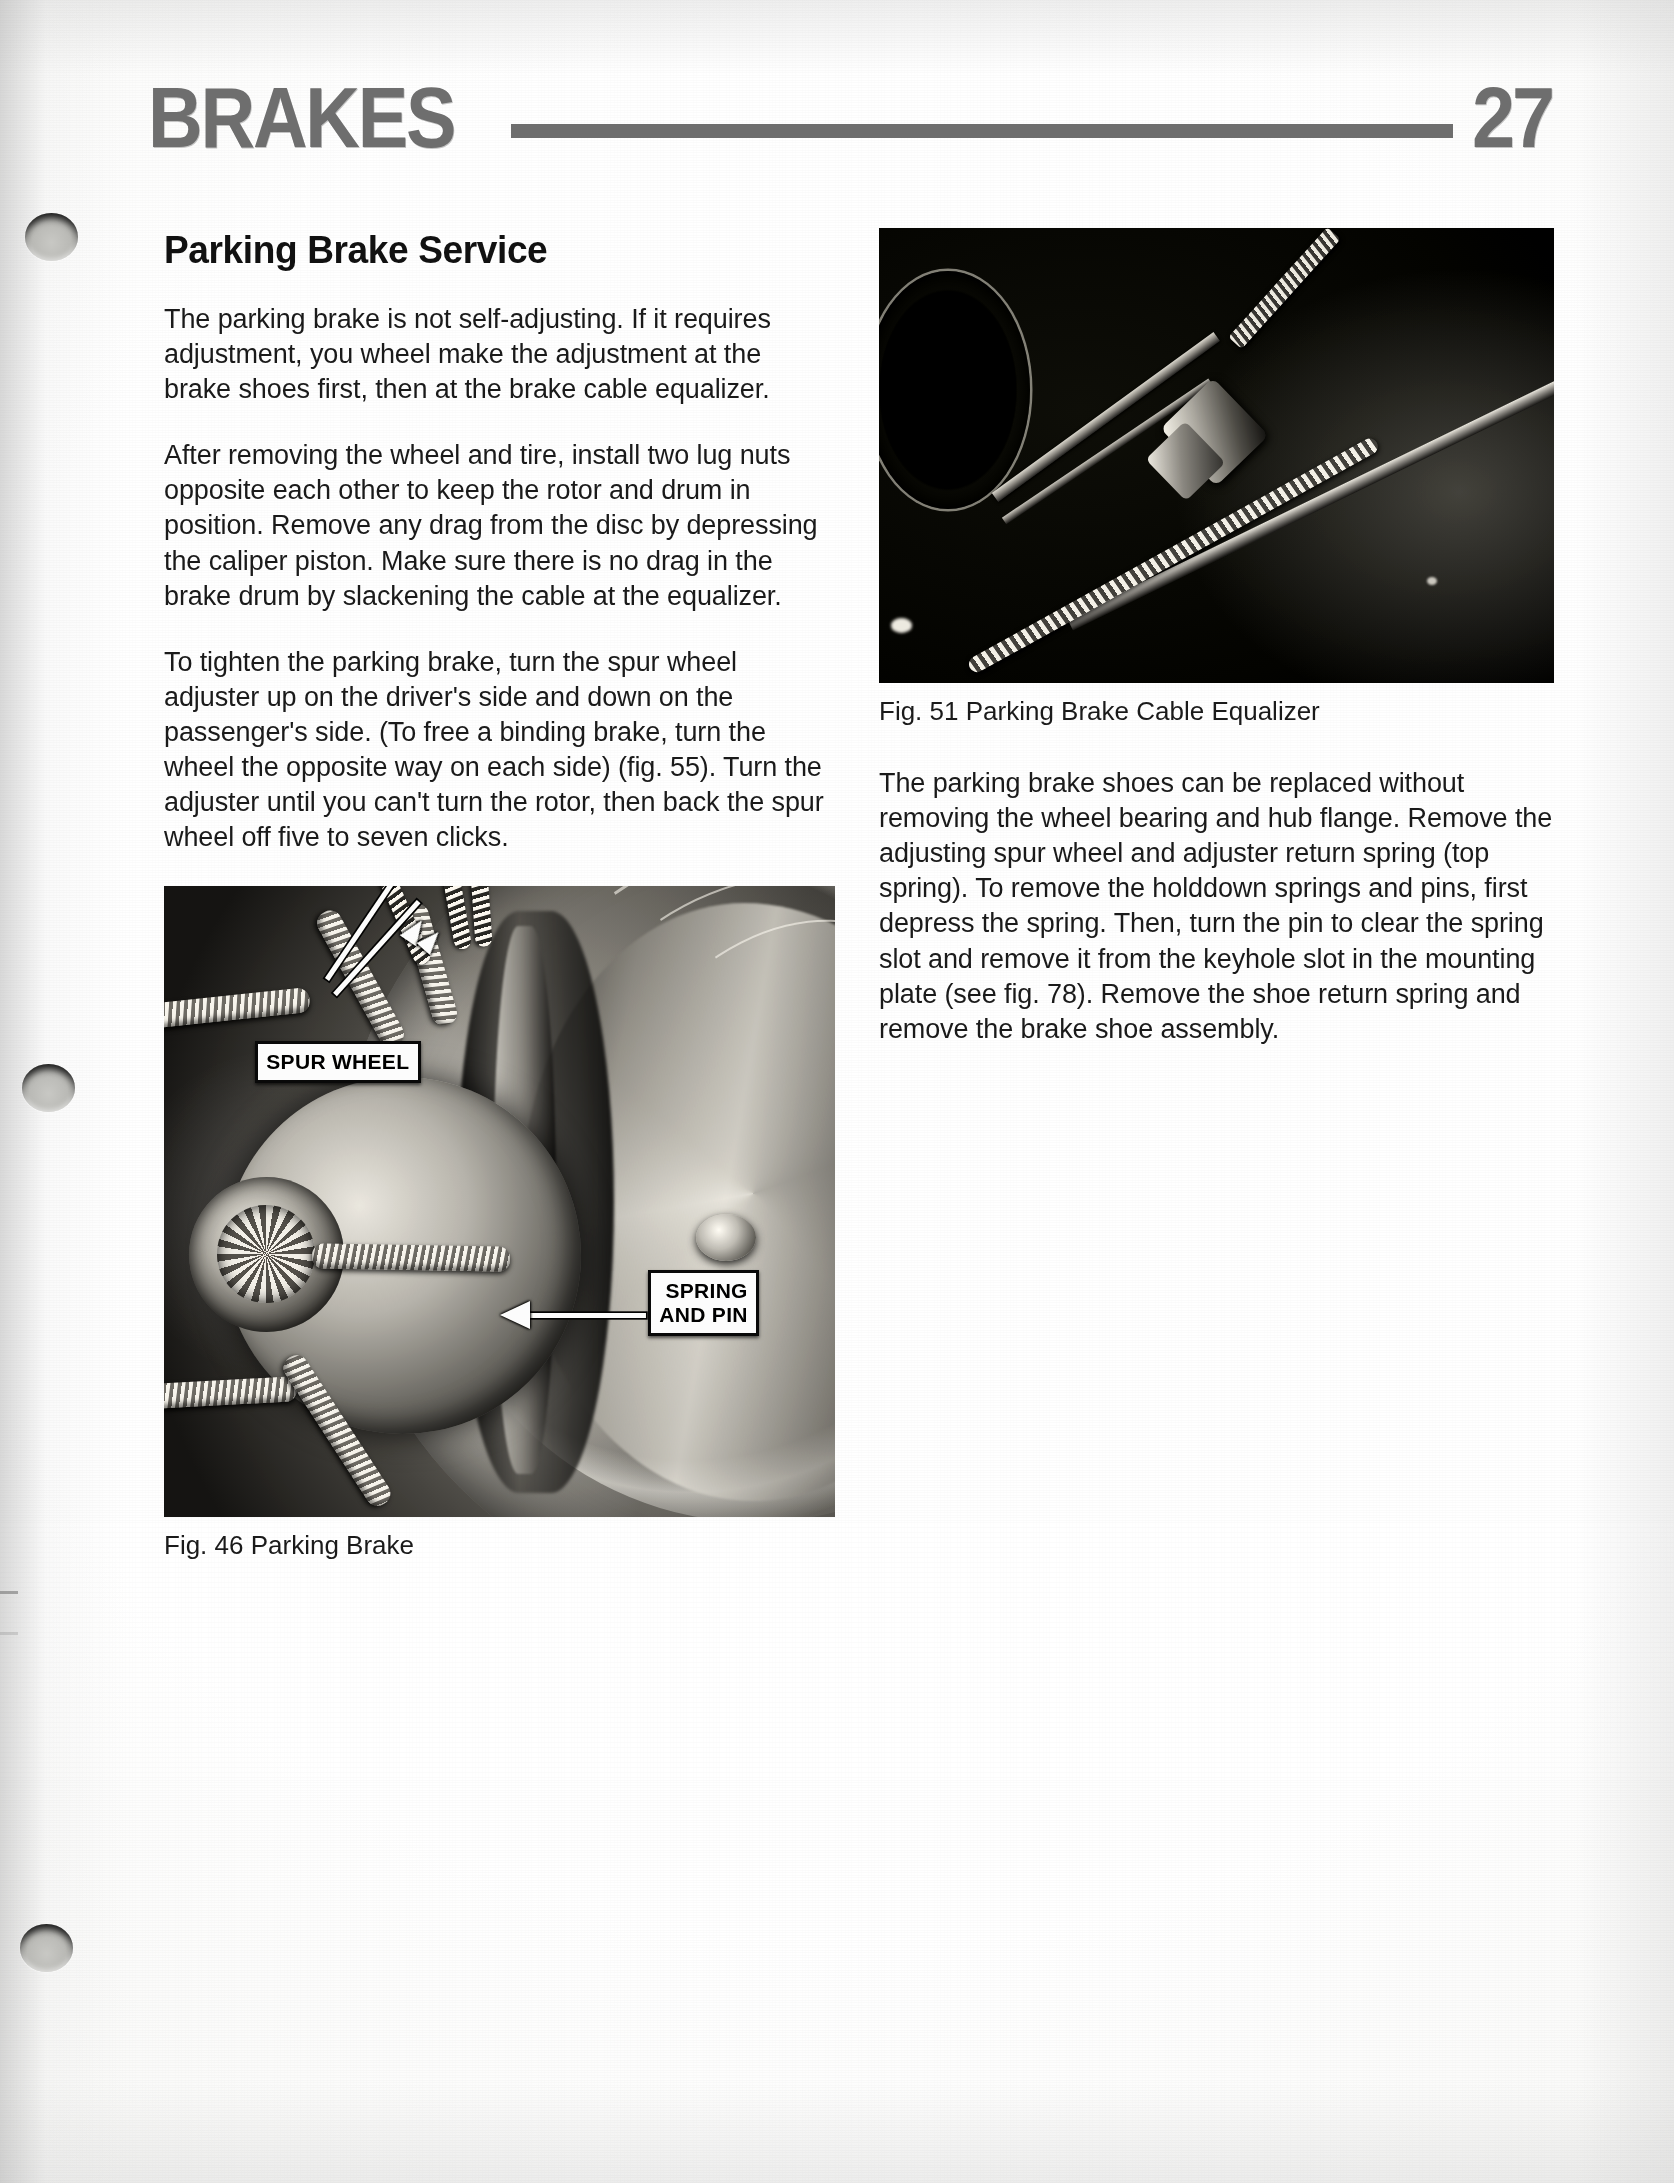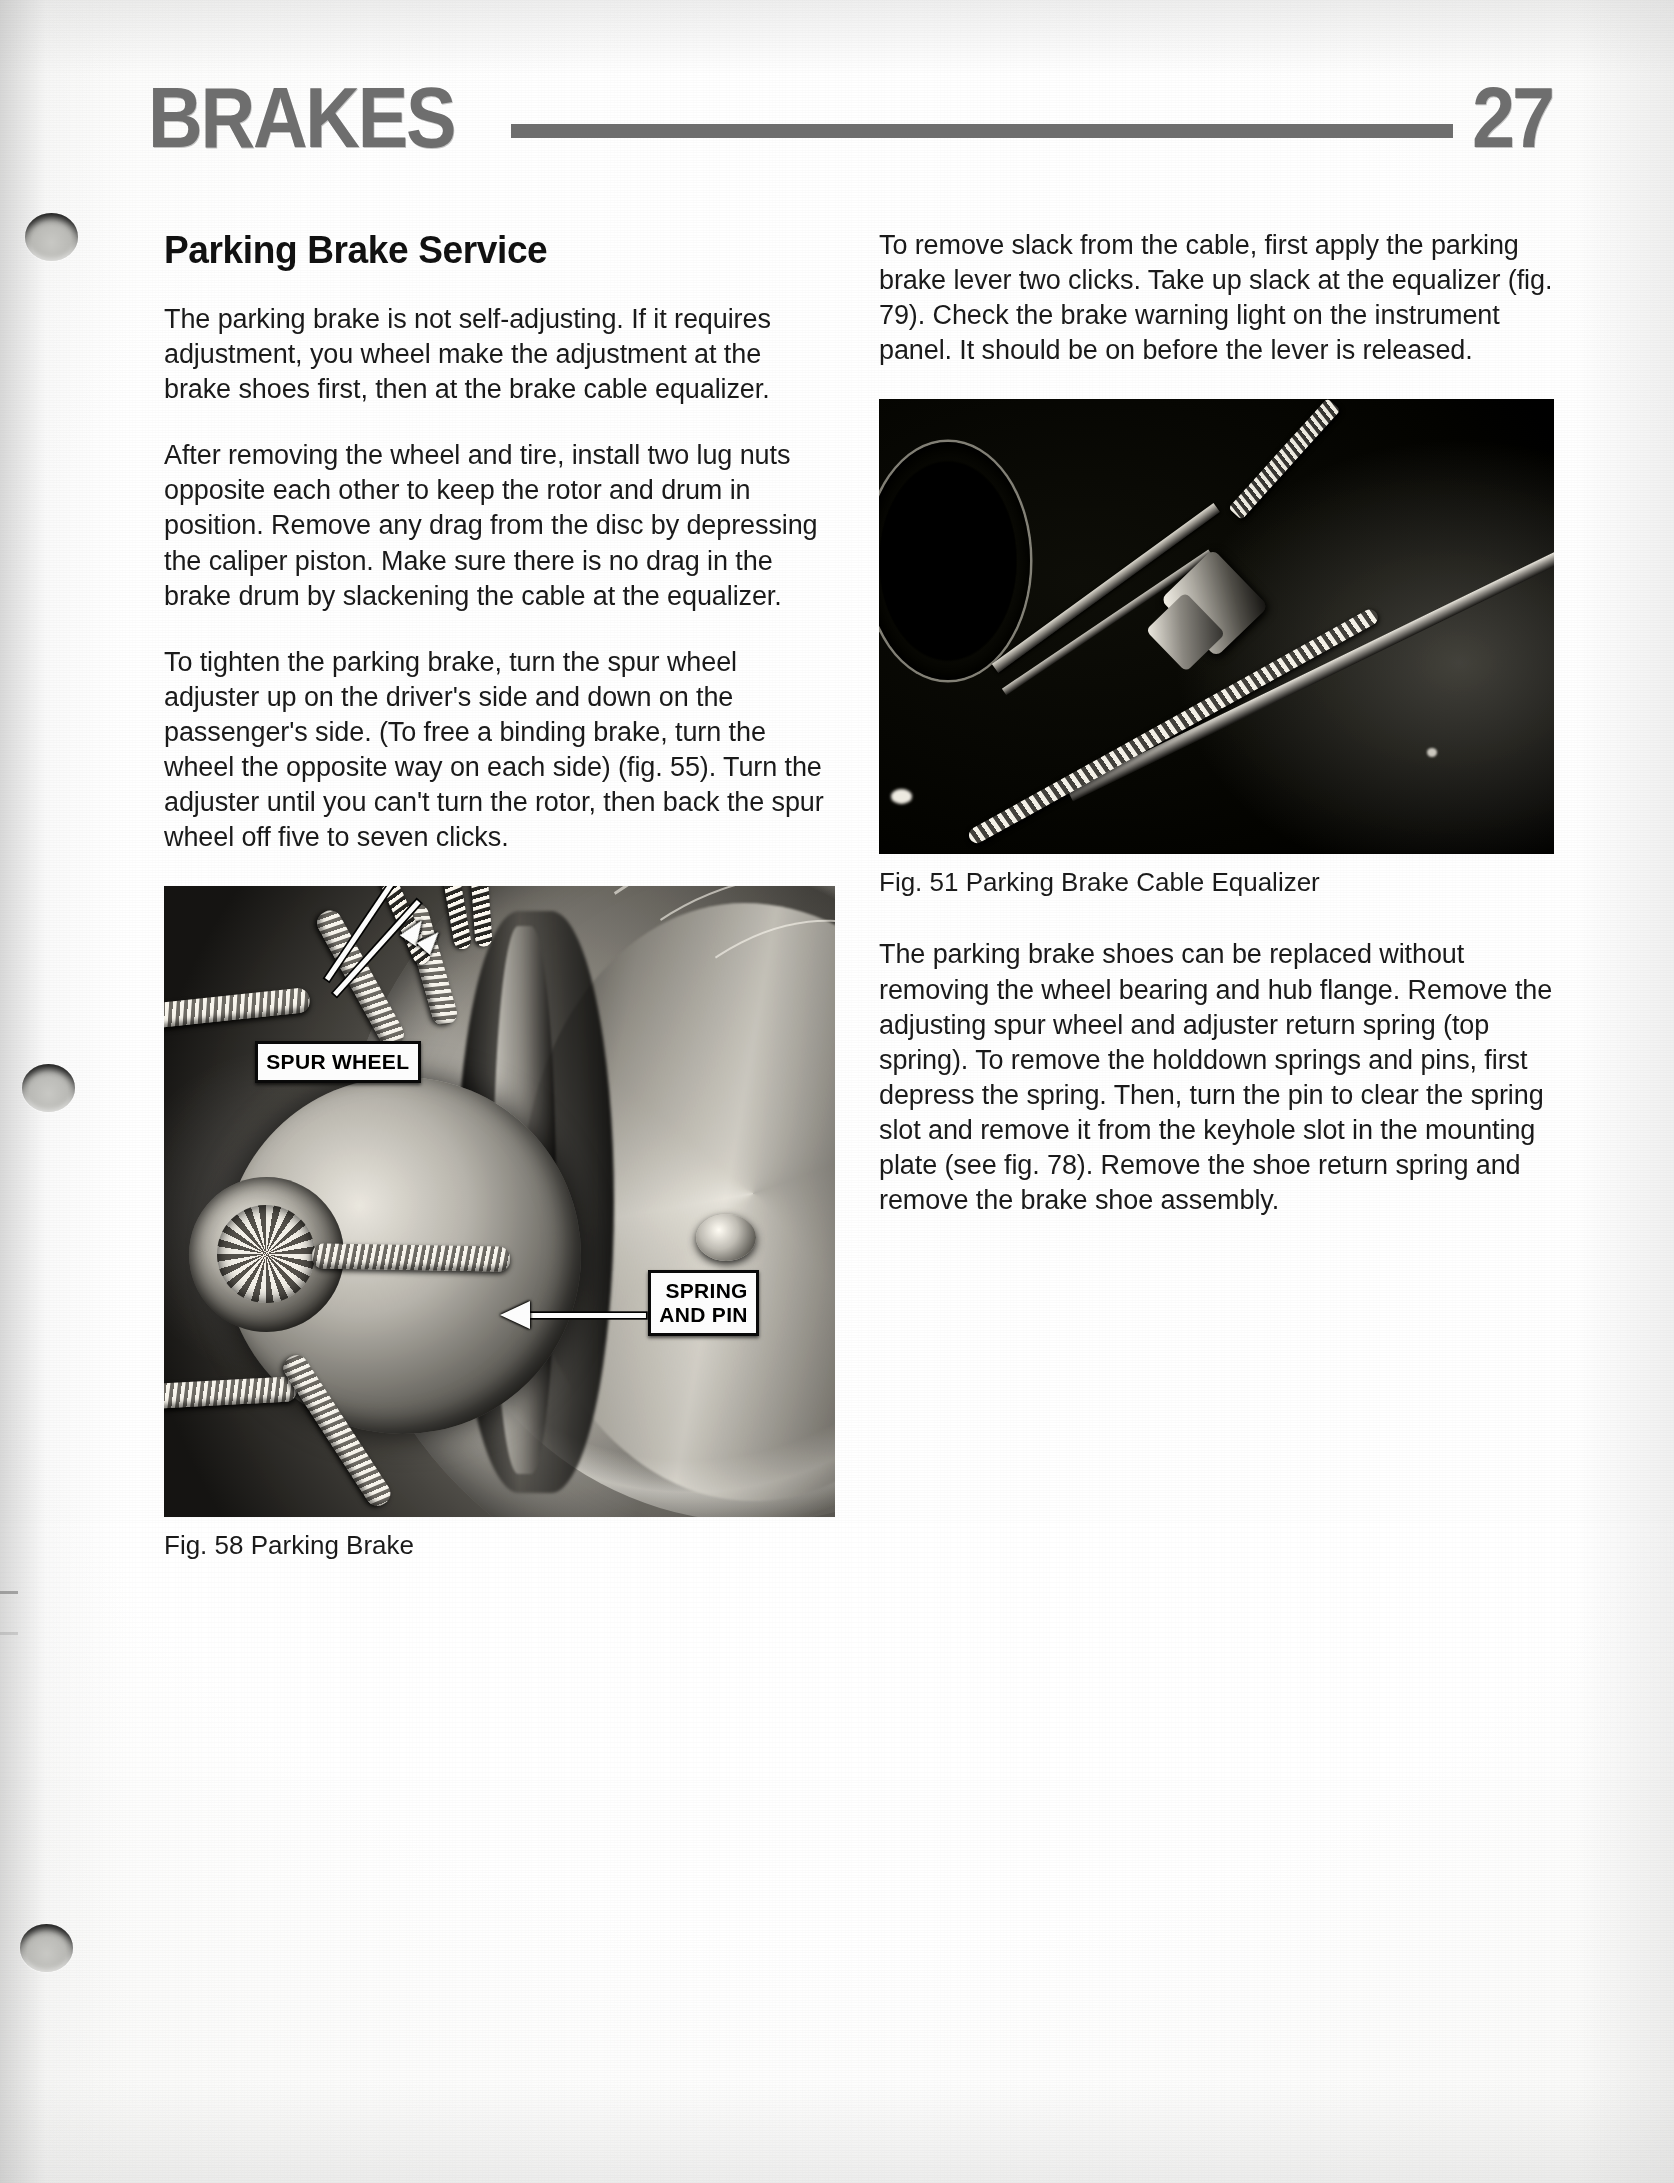--- a/index.html
+++ b/index.html
@@ -455,27 +455,26 @@
         <div class="arrowhead a-up1"></div>
         <div class="arrowhead a-up2"></div>
 
         <div class="leader l3"></div>
         <div class="arrowhead a-left"></div>
 
         <div class="callout spur">SPUR WHEEL</div>
         <div class="callout spring-pin">SPRING
 AND PIN</div>
       </div>
-      <figcaption class="caption">Fig. 58 Parking Brake</figcaption>
+      <figcaption class="caption">Fig. 46 Parking Brake</figcaption>
     </figure>
   </div>
 
   <div class="col col-right">
 
-    <p class="body">To remove slack from the cable, first apply the parking brake lever two clicks. Take up slack at the equalizer (fig. 79). Check the brake warning light on the instrument panel. It should be on before the lever is released.</p>
 
     <figure class="figure">
       <div class="photo photo-79">
         <div class="p79 p79-hole"></div>
         <div class="p79 p79-bracket"></div>
         <div class="p79 p79-rod"></div>
         <div class="p79 p79-rod2"></div>
         <div class="p79 p79-thread"></div>
         <div class="p79 p79-nut"></div>
         <div class="p79 p79-nut2"></div>

